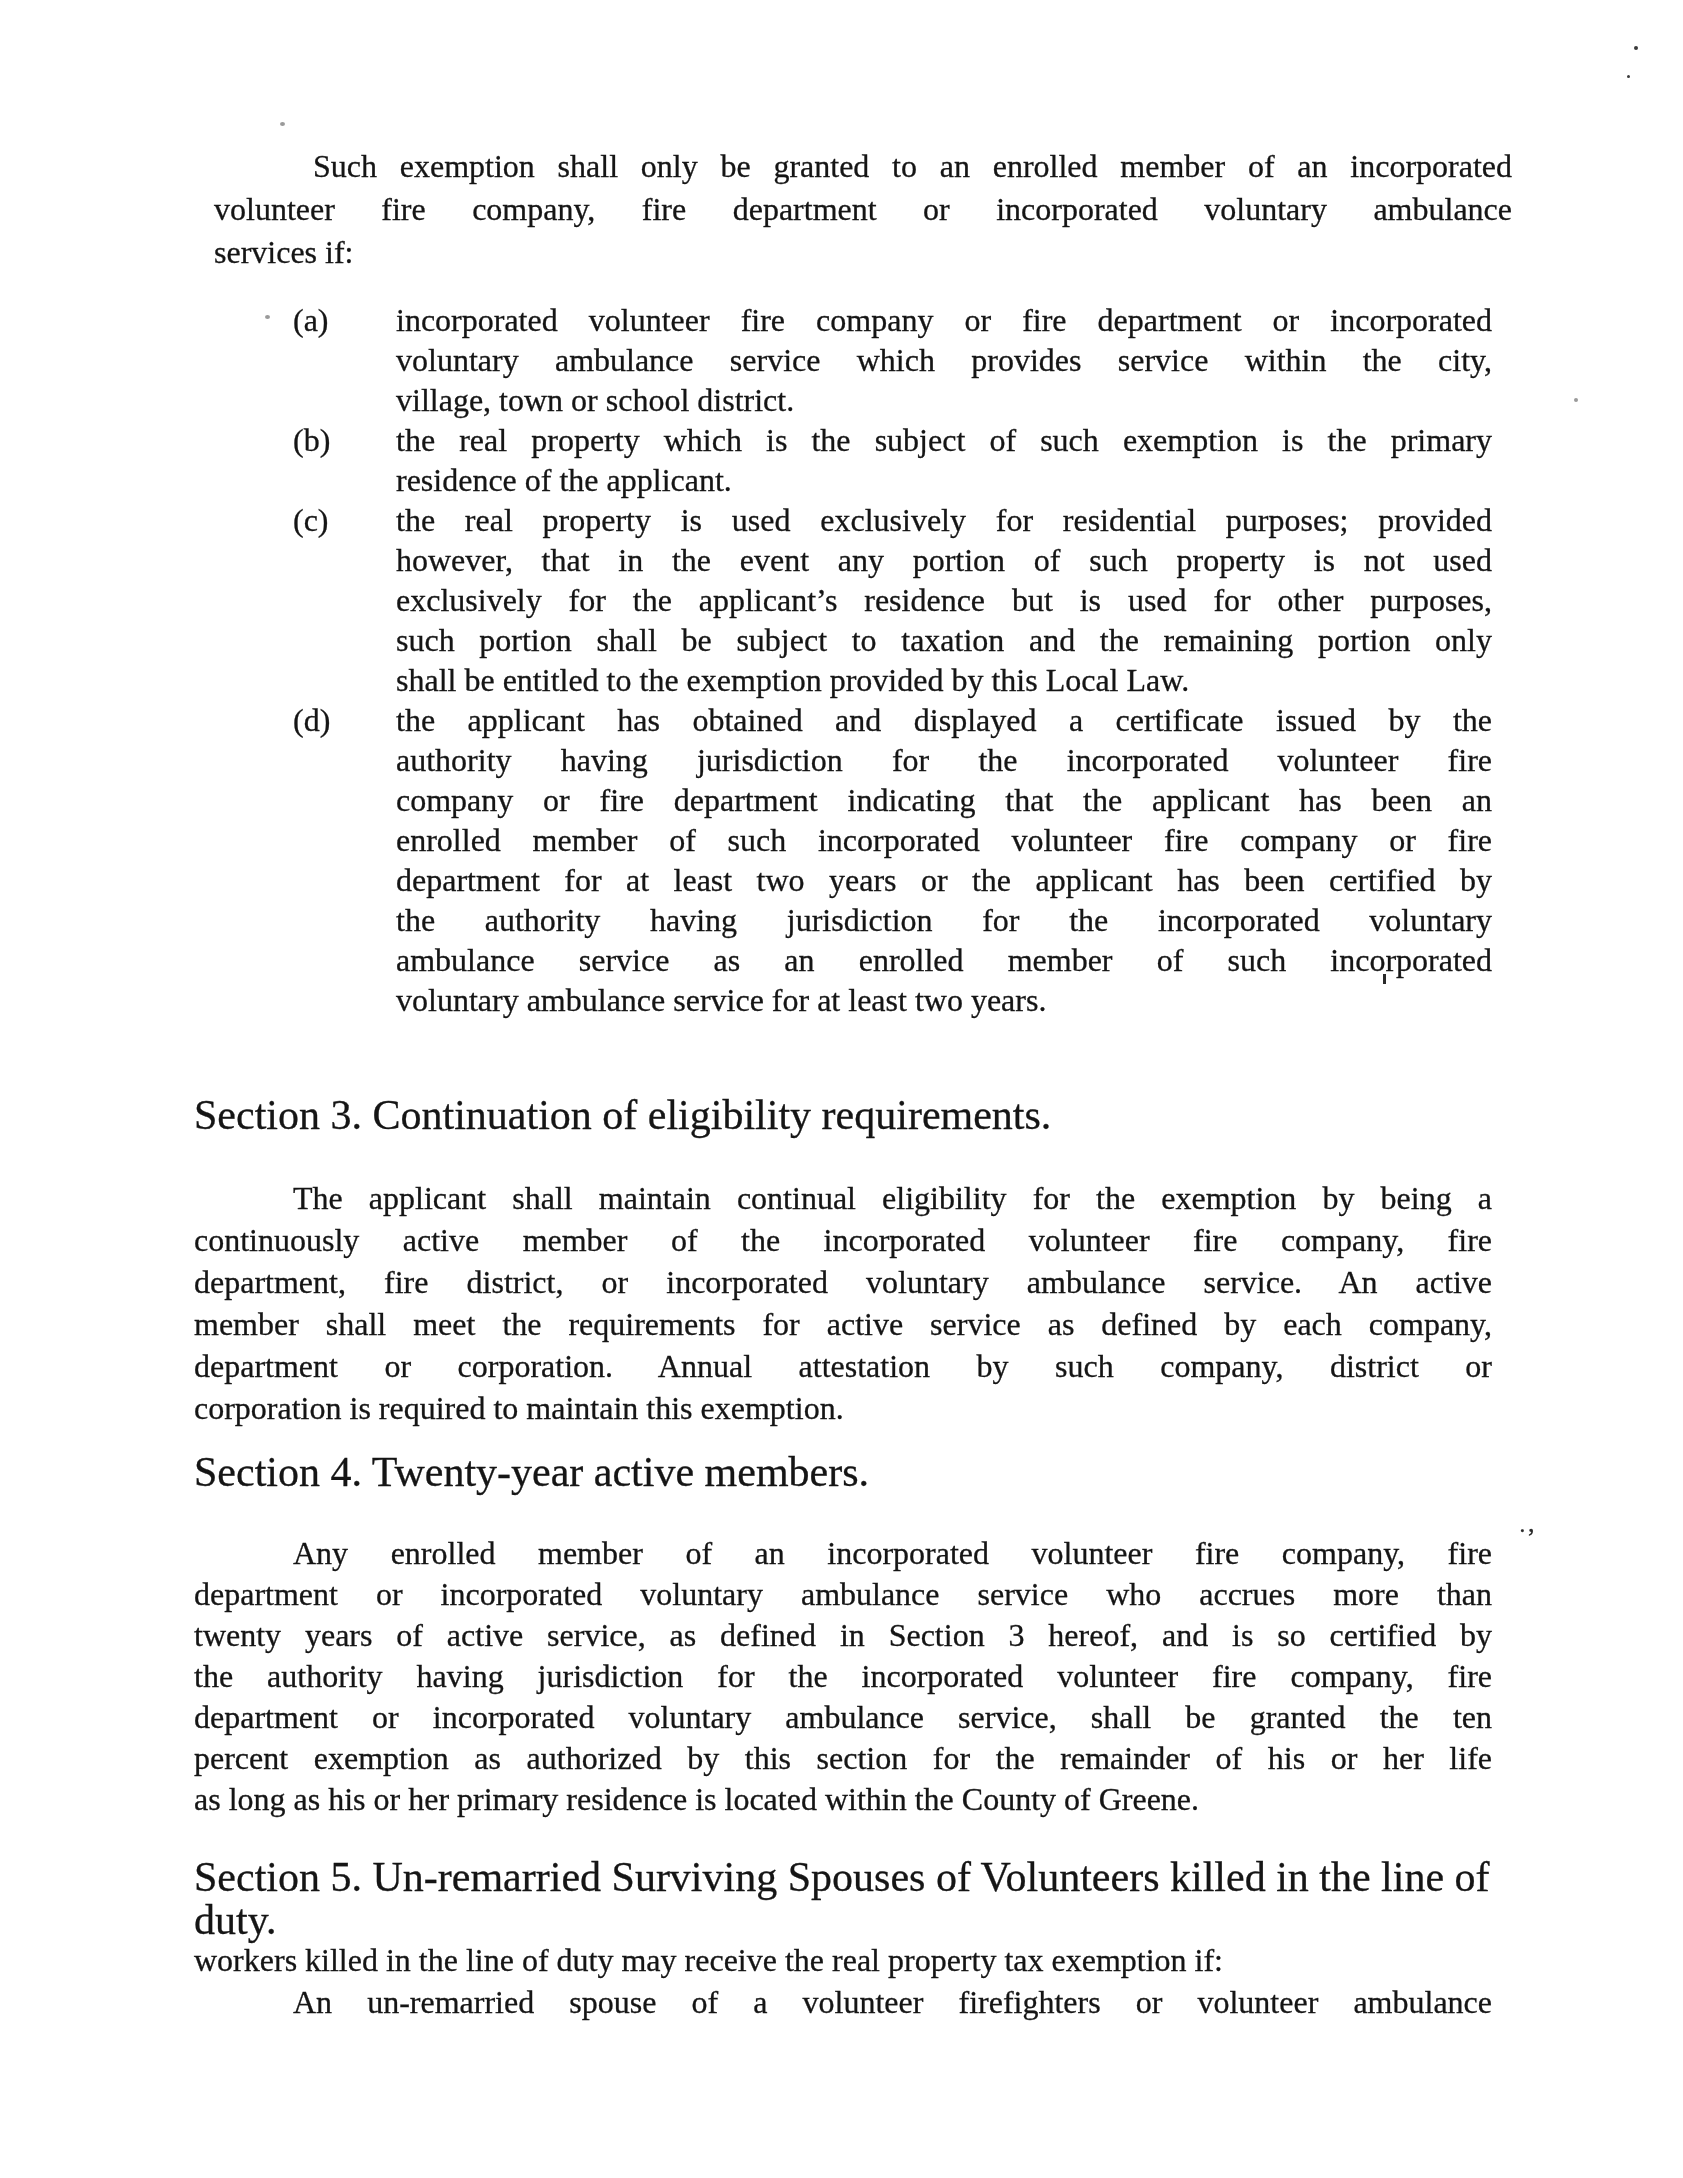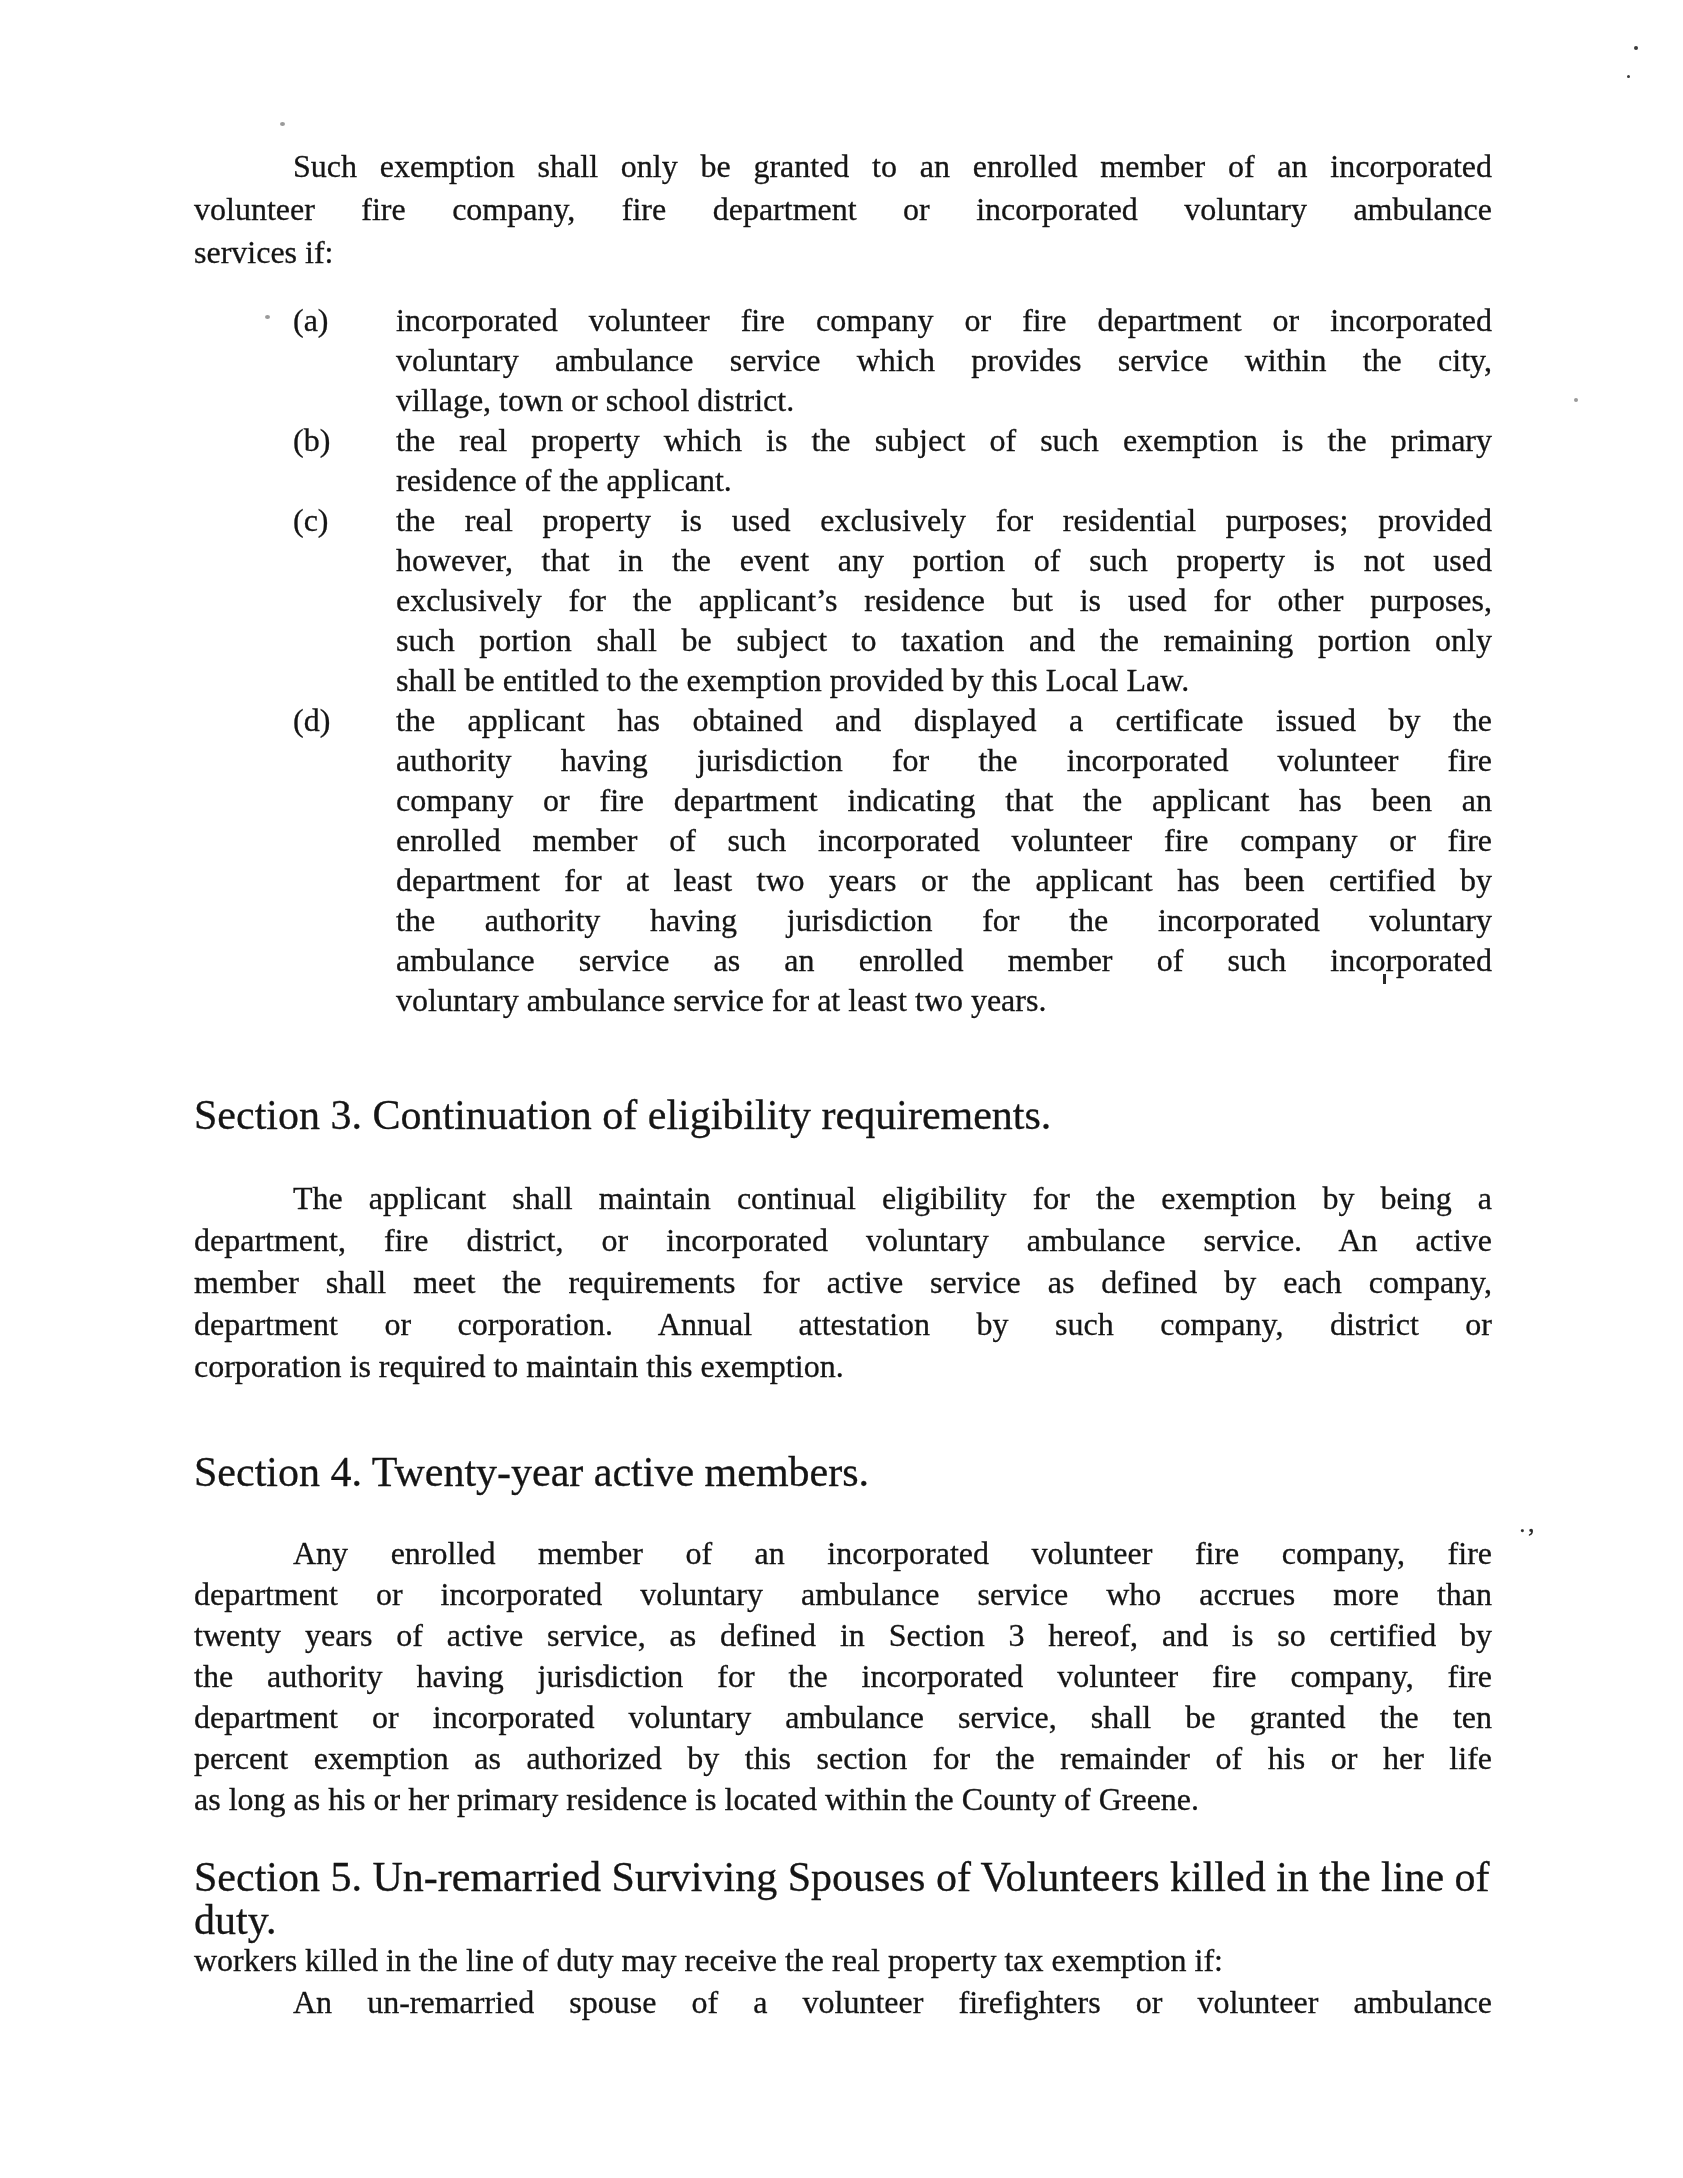--- a/index.html
+++ b/index.html
@@ -17,21 +17,21 @@
   .line {
     text-align: justify;
     text-align-last: justify;
     white-space: normal;
     font-size: 32px;
   }
   .line.last { text-align: center; text-align-last: left; }
   .line.indent { padding-left: 99px; }
   .heading { font-size: 42px; text-align: left; }
 
-  .intro   { top: 145px;  line-height: 43px; }
+  .intro   { top: 145px;  line-height: 43px; margin-left: 20px; }
   .listblk { top: 300px;  line-height: 40px; }
   .sec3h   { top: 1094px; line-height: 43px; }
   .sec3p   { top: 1177px; line-height: 42px; }
   .sec4h   { top: 1451px; line-height: 43px; font-family: Liberation Serif, serif; }
   .sec4p   { top: 1533px; line-height: 41px; }
   .sec5h   { top: 1856px; line-height: 43px; }
   .sec5p   { top: 1939px; line-height: 42px; }
 
   .list-item { display: flex; flex-direction: row; }
   .marker { width: 103px; flex: 0 0 103px; font-size: 32px; }
@@ -99,20 +99,21 @@
         <div class="line">the authority having jurisdiction for the incorporated voluntary</div>
         <div class="line">ambulance service as an enrolled member of such incorporated</div>
         <div class="line last">voluntary ambulance service for at least two years.</div>
       </div>
     </div>
   </div>
 
   <div class="block sec3h heading">Section 3. Continuation of eligibility requirements.</div>
   <div class="block sec3p">
     <div class="line indent">The applicant shall maintain continual eligibility for the exemption by being a</div>
+    <div class="line">continuously active member of the incorporated volunteer fire company, fire</div>
     <div class="line">department, fire district, or incorporated voluntary ambulance service. An active</div>
     <div class="line">member shall meet the requirements for active service as defined by each company,</div>
     <div class="line">department or corporation. Annual attestation by such company, district or</div>
     <div class="line last">corporation is required to maintain this exemption.</div>
   </div>
 
   <div class="block sec4h heading">Section 4. Twenty-year active members.</div>
   <div class="block sec4p">
     <div class="line indent">Any enrolled member of an incorporated volunteer fire company, fire</div>
     <div class="line">department or incorporated voluntary ambulance service who accrues more than</div>

